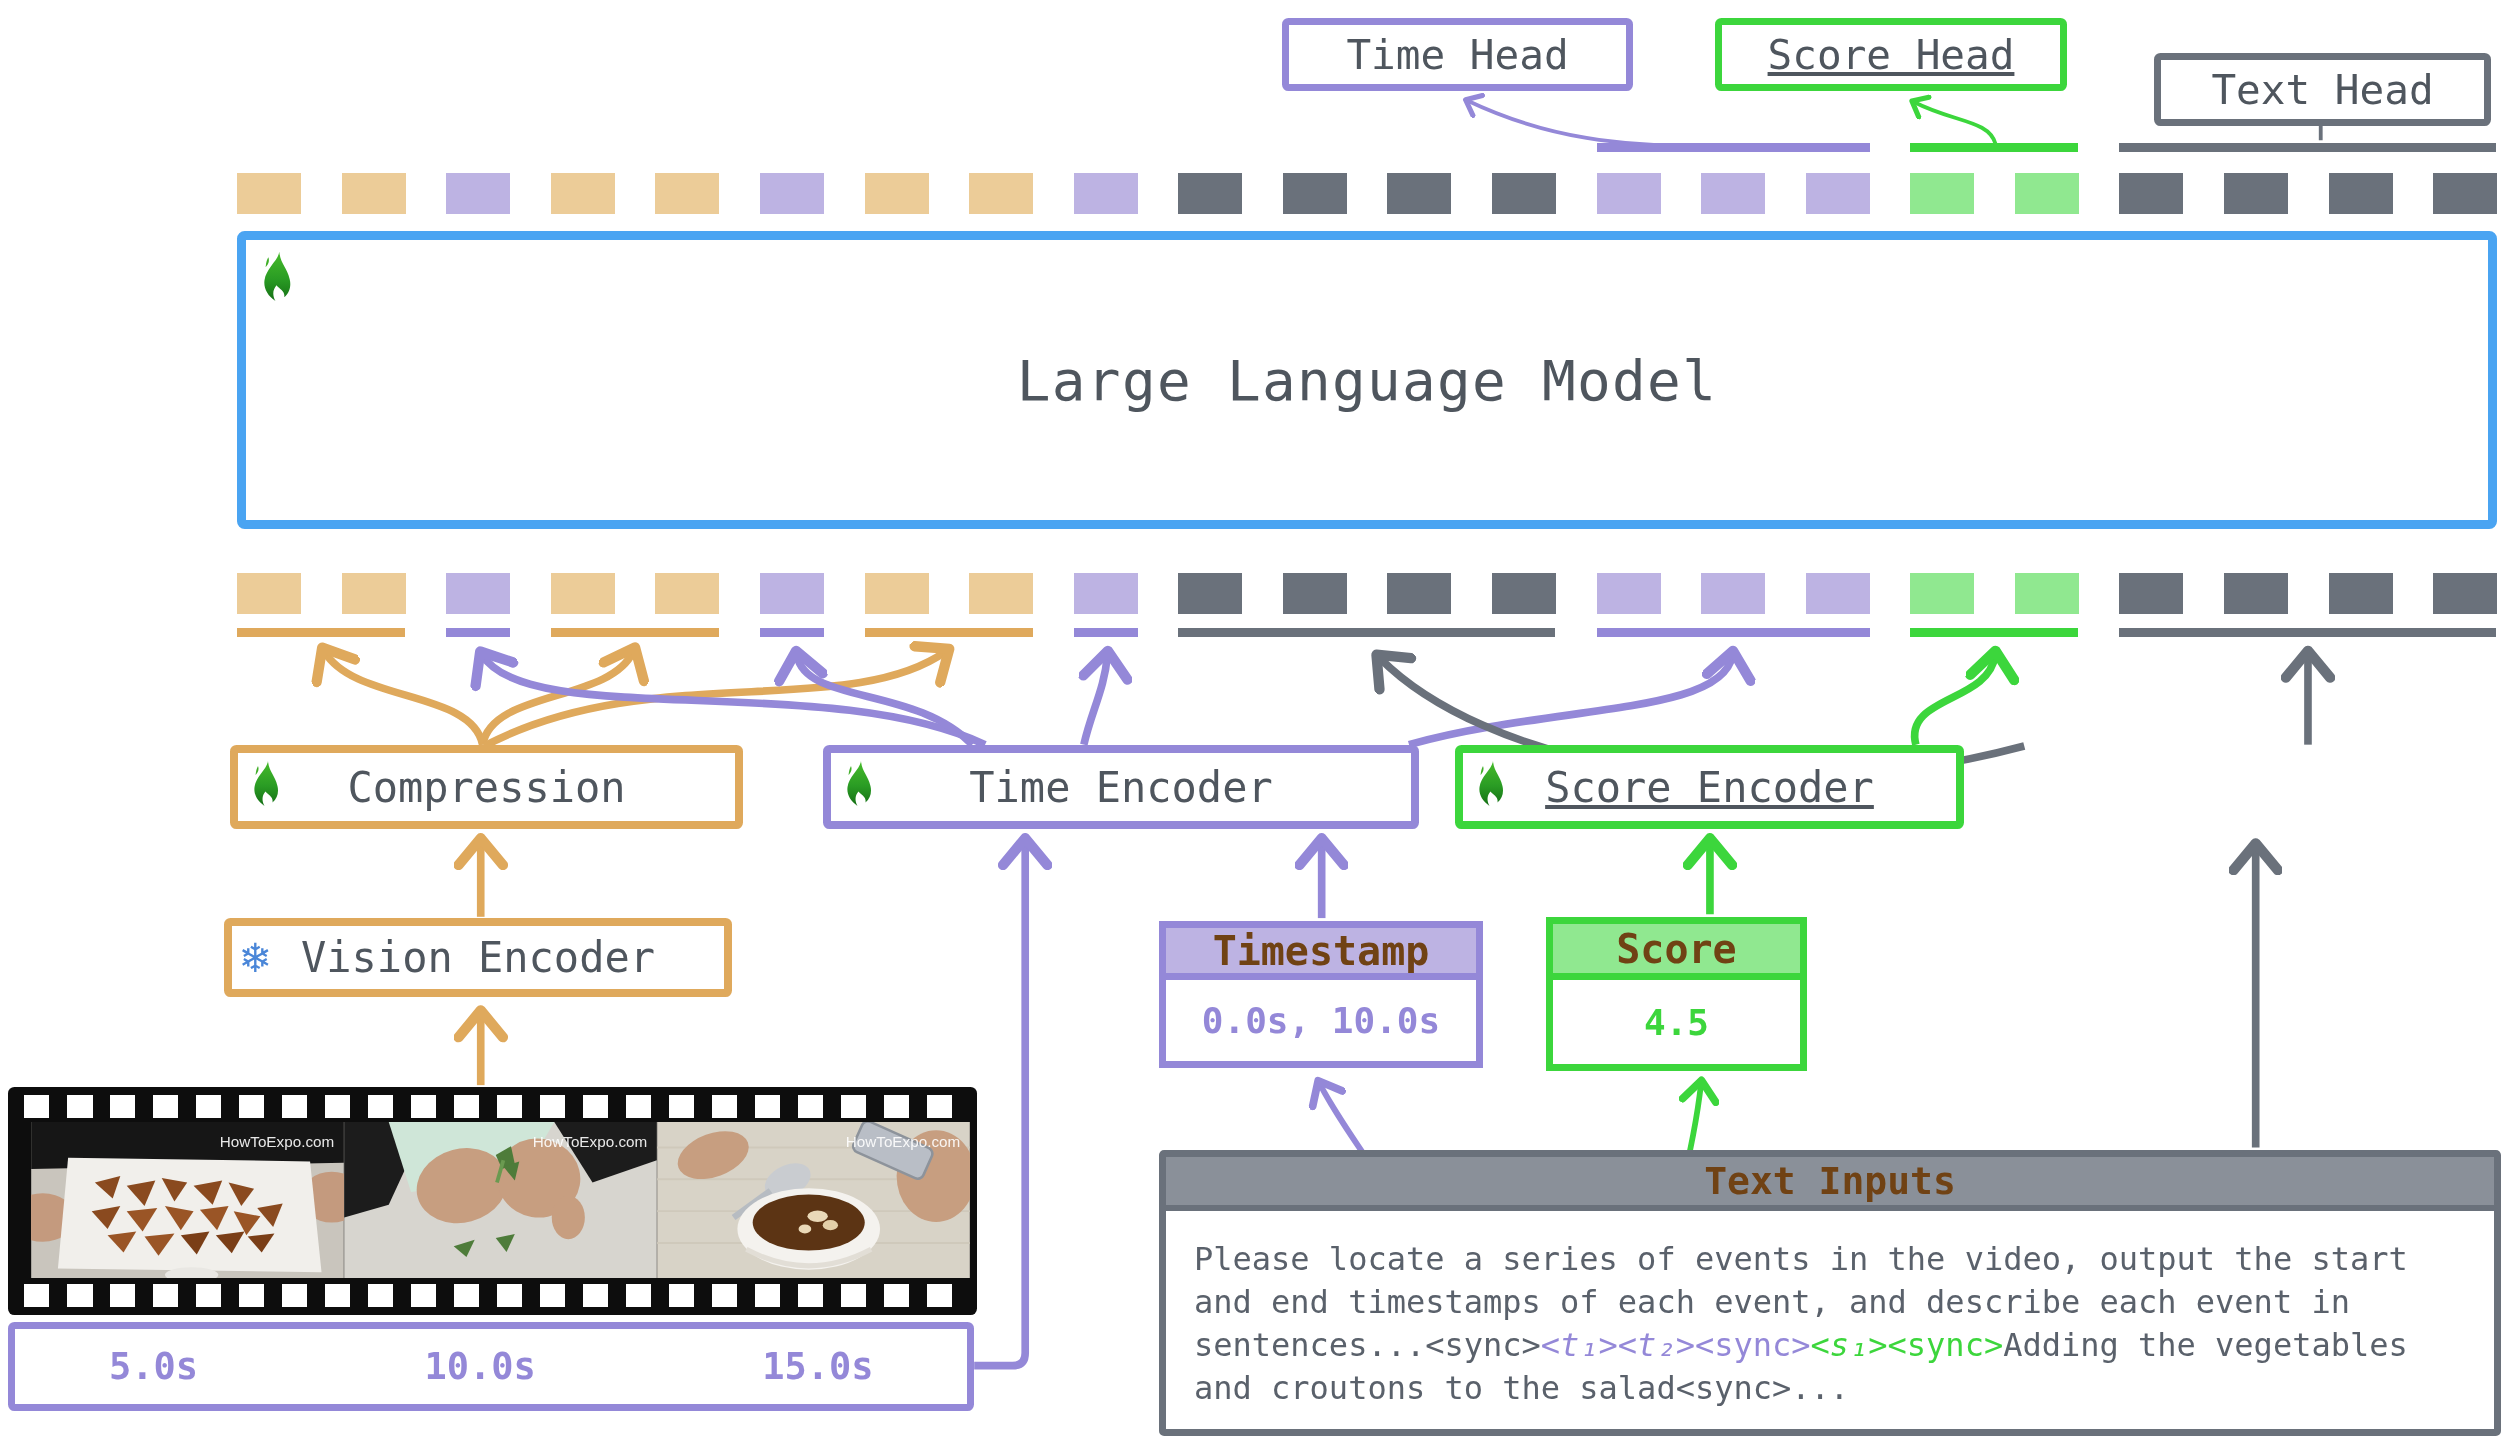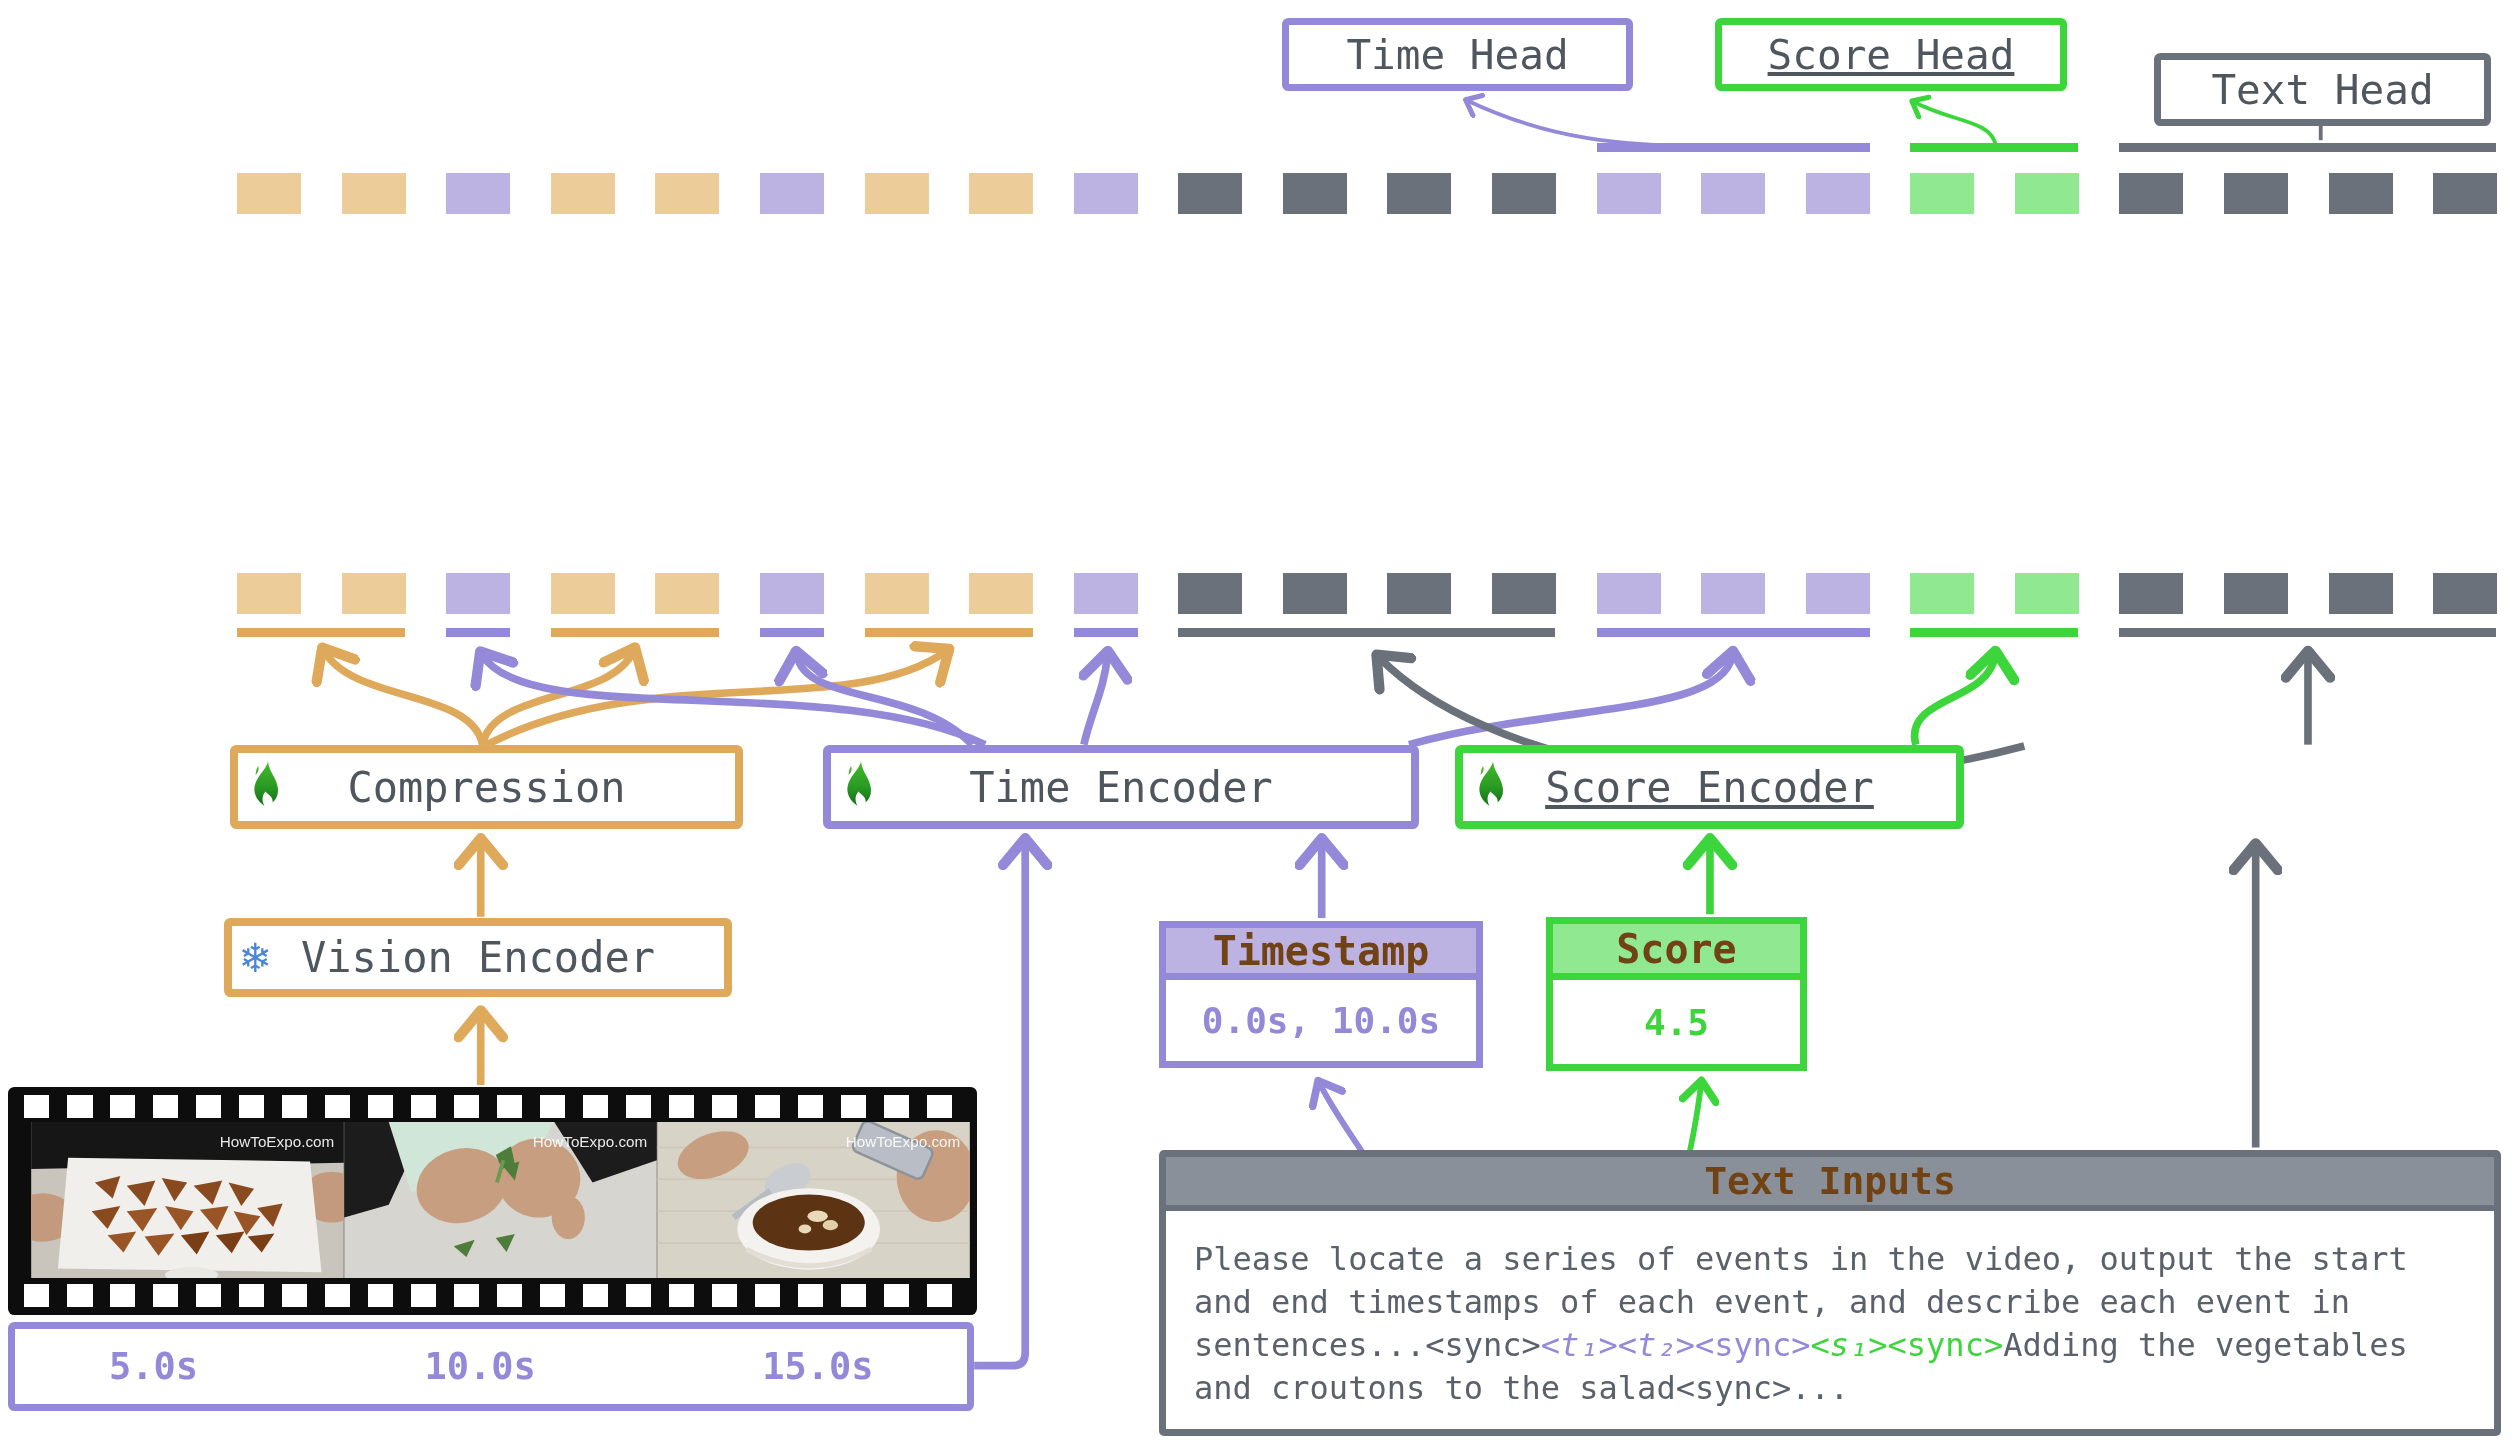--- a/index.html
+++ b/index.html
@@ -148,20 +148,26 @@
       <div class="tok f-purl" style="left: 1701px;"></div>
       <div class="tok f-purl" style="left: 1806px;"></div>
       <div class="tok f-grnl" style="left: 1910px;"></div>
       <div class="tok f-grnl" style="left: 2015px;"></div>
       <div class="tok f-gry" style="left: 2119px;"></div>
       <div class="tok f-gry" style="left: 2224px;"></div>
       <div class="tok f-gry" style="left: 2329px;"></div>
       <div class="tok f-gry" style="left: 2433px;"></div>
     </div>
 
+  <div class="box llm-box" style="left:237px;top:231px;width:2260px;height:298px;">
+    <svg class="flame flame-llm" viewBox="0 0 62 88" width="40" height="56">
+        <use href="#flame"></use>
+      </svg>
+    <span>Large Language Model</span>
+  </div>
 
   <div class="tokrow" style="top:573px">
       <div class="tok f-tanl" style="left: 237px;"></div>
       <div class="tok f-tanl" style="left: 342px;"></div>
       <div class="tok f-purl" style="left: 446px;"></div>
       <div class="tok f-tanl" style="left: 551px;"></div>
       <div class="tok f-tanl" style="left: 655px;"></div>
       <div class="tok f-purl" style="left: 760px;"></div>
       <div class="tok f-tanl" style="left: 865px;"></div>
       <div class="tok f-tanl" style="left: 969px;"></div>

